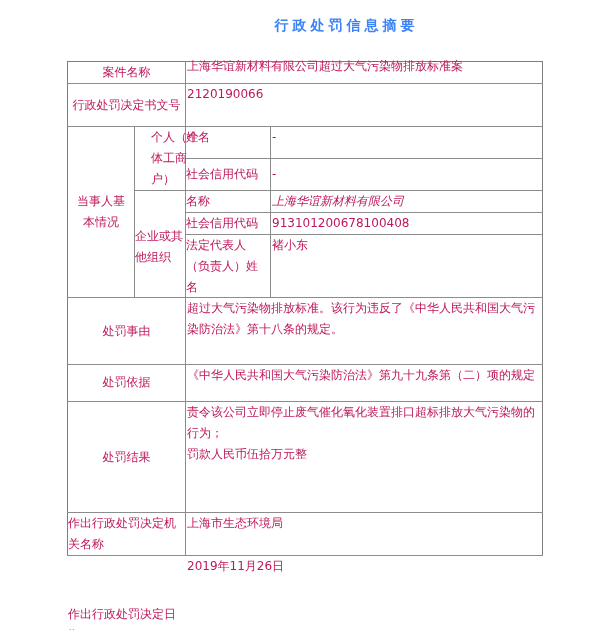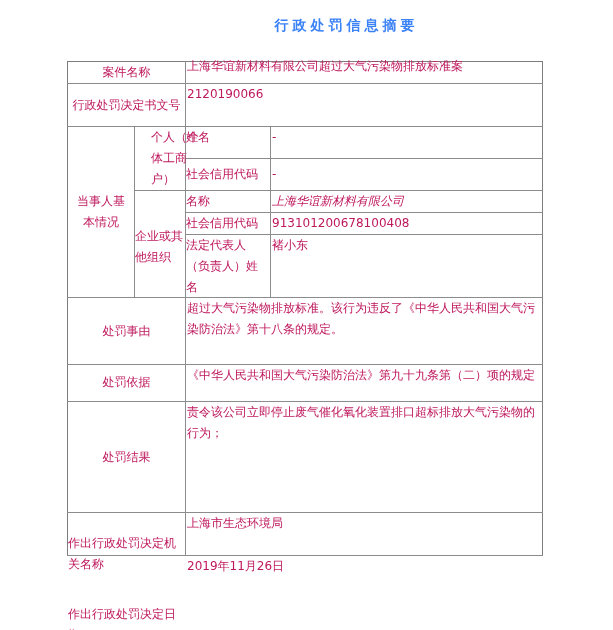--- a/index.html
+++ b/index.html
@@ -68,20 +68,21 @@
 
   <div class="cell center" style="left:68px; top:298px; width:117px; height:66px;">处罚事由</div>
   <div class="cell" style="left:187px; top:298px; width:354px; height:66px;">超过大气污染物排放标准。该行为违反了《中华人民共和国大气污染防治法》第十八条的规定。</div>
 
   <div class="cell center" style="left:68px; top:365px; width:117px; height:36px;font-family:Liberation Mono, monospace;">处罚依据</div>
   <div class="cell" style="left:187px; top:365px; width:390px; height:36px; line-height:18px; padding-top:1px;">《中华人民共和国大气污染防治法》第九十九条第（二）项的规定</div>
 
   <div class="cell center" style="left:68px; top:402px; width:117px; height:110px;">处罚结果</div>
   <div class="cell" style="left:187px; top:402px; width:354px; height:110px;">
     <div>责令该公司立即停止废气催化氧化装置排口超标排放大气污染物的行为；</div>
+    <div>罚款人民币伍拾万元整</div>
   </div>
 
-  <div class="cell" style="left:68px; top:513px; width:117px; height:42px;margin-top:20px;">作出行政处罚决定机关名称</div>
+  <div class="cell" style="left:68px; top:513px; width:117px; height:42px;">作出行政处罚决定机关名称</div>
   <div class="cell" style="left:187px; top:513px; width:327px; height:42px;">上海市生态环境局</div>
 
   <div class="cell" style="left:68px; top:556px; width:117px; height:42px;margin-top:48px;">作出行政处罚决定日期</div>
   <div class="cell" style="left:187px; top:556px; width:354px; height:42px;">2019年11月26日</div>
 </div>
 
 </body></html>

